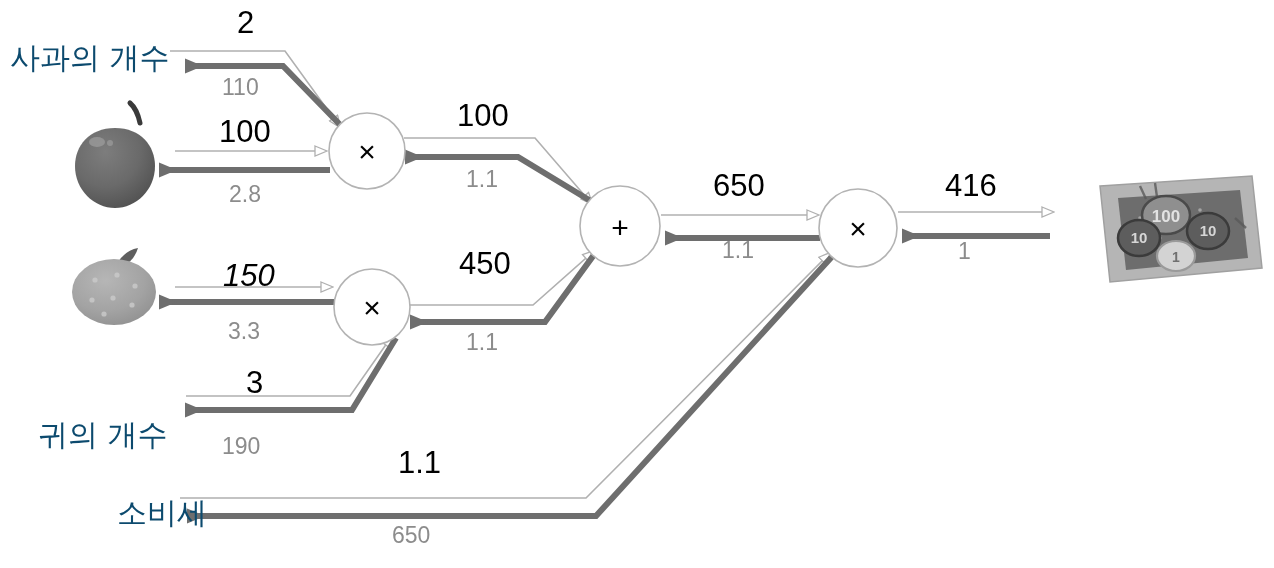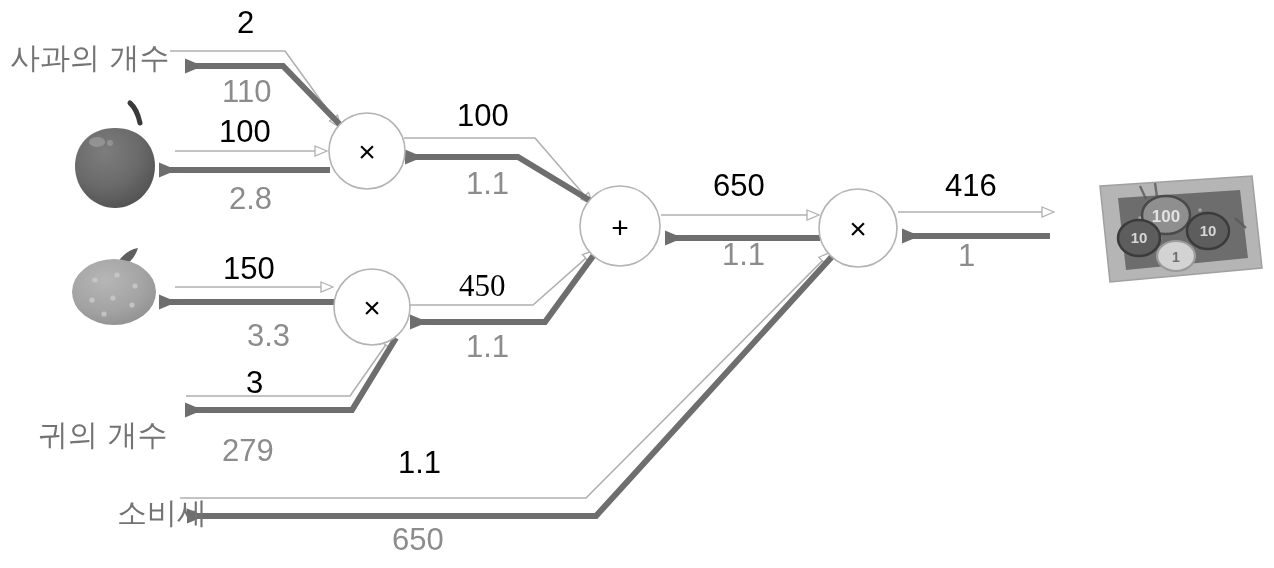--- a/index.html
+++ b/index.html
@@ -5,23 +5,23 @@
   html,body{margin:0;padding:0;background:#ffffff;}
   body{
     font-family:"Liberation Sans","DejaVu Sans",sans-serif;
     width:1274px;height:568px;overflow:hidden;
   }
   #stage{position:relative;width:1274px;height:568px;background:#fff;}
   #graph{position:absolute;left:0;top:0;width:1274px;height:568px;}
 
   .lbl{position:absolute;white-space:nowrap;line-height:1;}
   .fwd-val{color:#000000;font-size:31px;}
-  .bwd-val{color:#8c8c8c;font-size:31px;}
+  .bwd-val{color:#8c8c8c;font-size:23px;}
   .node-label{font-size:30px;fill:#000;}
-  .var-label{color:#737373;font-size:30px;text-align:right;}
+  .var-label{color:#0c4a6e;font-size:30px;text-align:right;}
   .kr{font-family:"DejaVu Sans","Liberation Sans",sans-serif;}
 </style>
 </head>
 <body>
 
 <div id="stage">
 
   <svg id="graph" viewBox="0 0 1274 568">
     <defs>
 
@@ -146,25 +146,25 @@
   <div class="lbl var-label kr" style="left:10px;top:43px;">사과의 개수</div>
   <div class="lbl var-label kr" style="left:38px;top:420px;">귀의 개수</div>
   <div class="lbl var-label kr" style="left:72px;top:498px;margin-left:45px;">소비세</div>
 
   <div class="lbl fwd-val" style="left:237px;top:7px;">2</div>
   <div class="lbl bwd-val" style="left:222px;top:76px;">110</div>
   <div class="lbl fwd-val" style="left:219px;top:116px;">100</div>
   <div class="lbl bwd-val" style="left:229px;top:183px;">2.8</div>
   <div class="lbl fwd-val" style="left:457px;top:100px;">100</div>
   <div class="lbl bwd-val" style="left:466px;top:168px;">1.1</div>
-  <div class="lbl fwd-val" style="left:223px;top:253px;">150</div>
-  <div class="lbl bwd-val" style="left:228px;top:320px;margin-left:19px;">3.3</div>
+  <div class="lbl fwd-val" style="left:223px;top:260px;font-style:italic;">150</div>
+  <div class="lbl bwd-val" style="left:228px;top:320px;">3.3</div>
   <div class="lbl fwd-val" style="left:246px;top:367px;">3</div>
-  <div class="lbl bwd-val" style="left:222px;top:435px;">279</div>
-  <div class="lbl fwd-val" style="left:459px;top:270px;font-family:Liberation Serif, serif;">450</div>
+  <div class="lbl bwd-val" style="left:222px;top:435px;">190</div>
+  <div class="lbl fwd-val" style="left:459px;top:248px;">450</div>
   <div class="lbl bwd-val" style="left:466px;top:331px;">1.1</div>
   <div class="lbl fwd-val" style="left:713px;top:170px;">650</div>
   <div class="lbl bwd-val" style="left:722px;top:239px;">1.1</div>
   <div class="lbl fwd-val" style="left:945px;top:170px;">416</div>
   <div class="lbl bwd-val" style="left:958px;top:240px;">1</div>
   <div class="lbl fwd-val" style="left:398px;top:447px;">1.1</div>
   <div class="lbl bwd-val" style="left:392px;top:524px;">650</div>
 
 </div>
 

